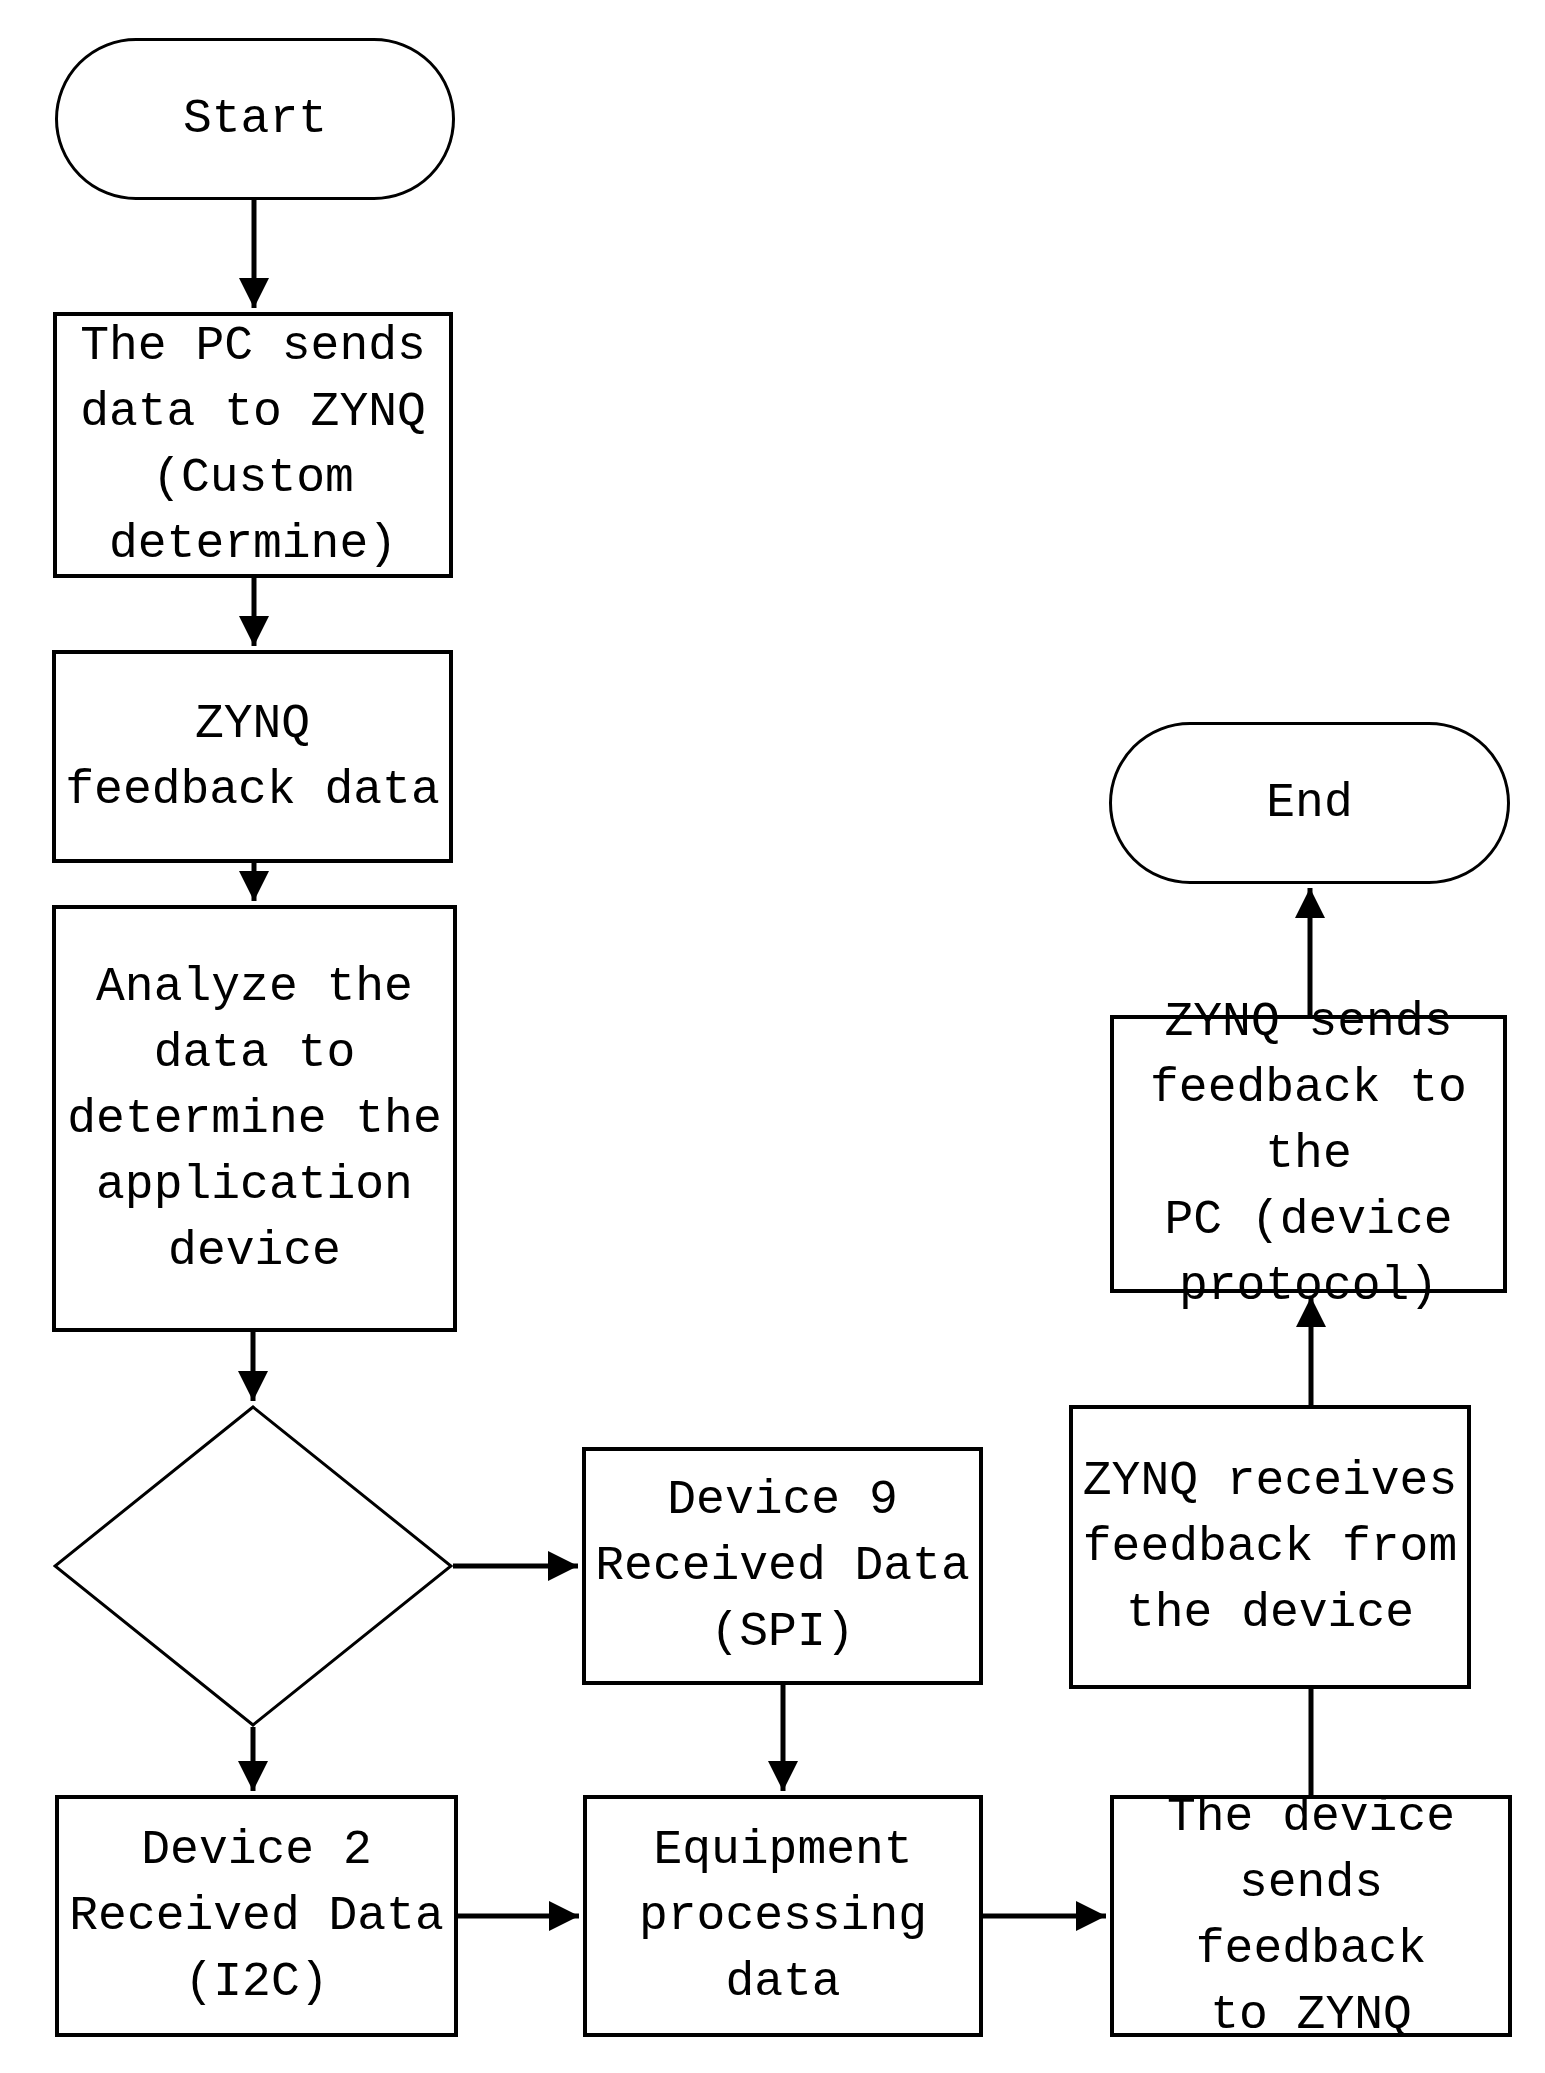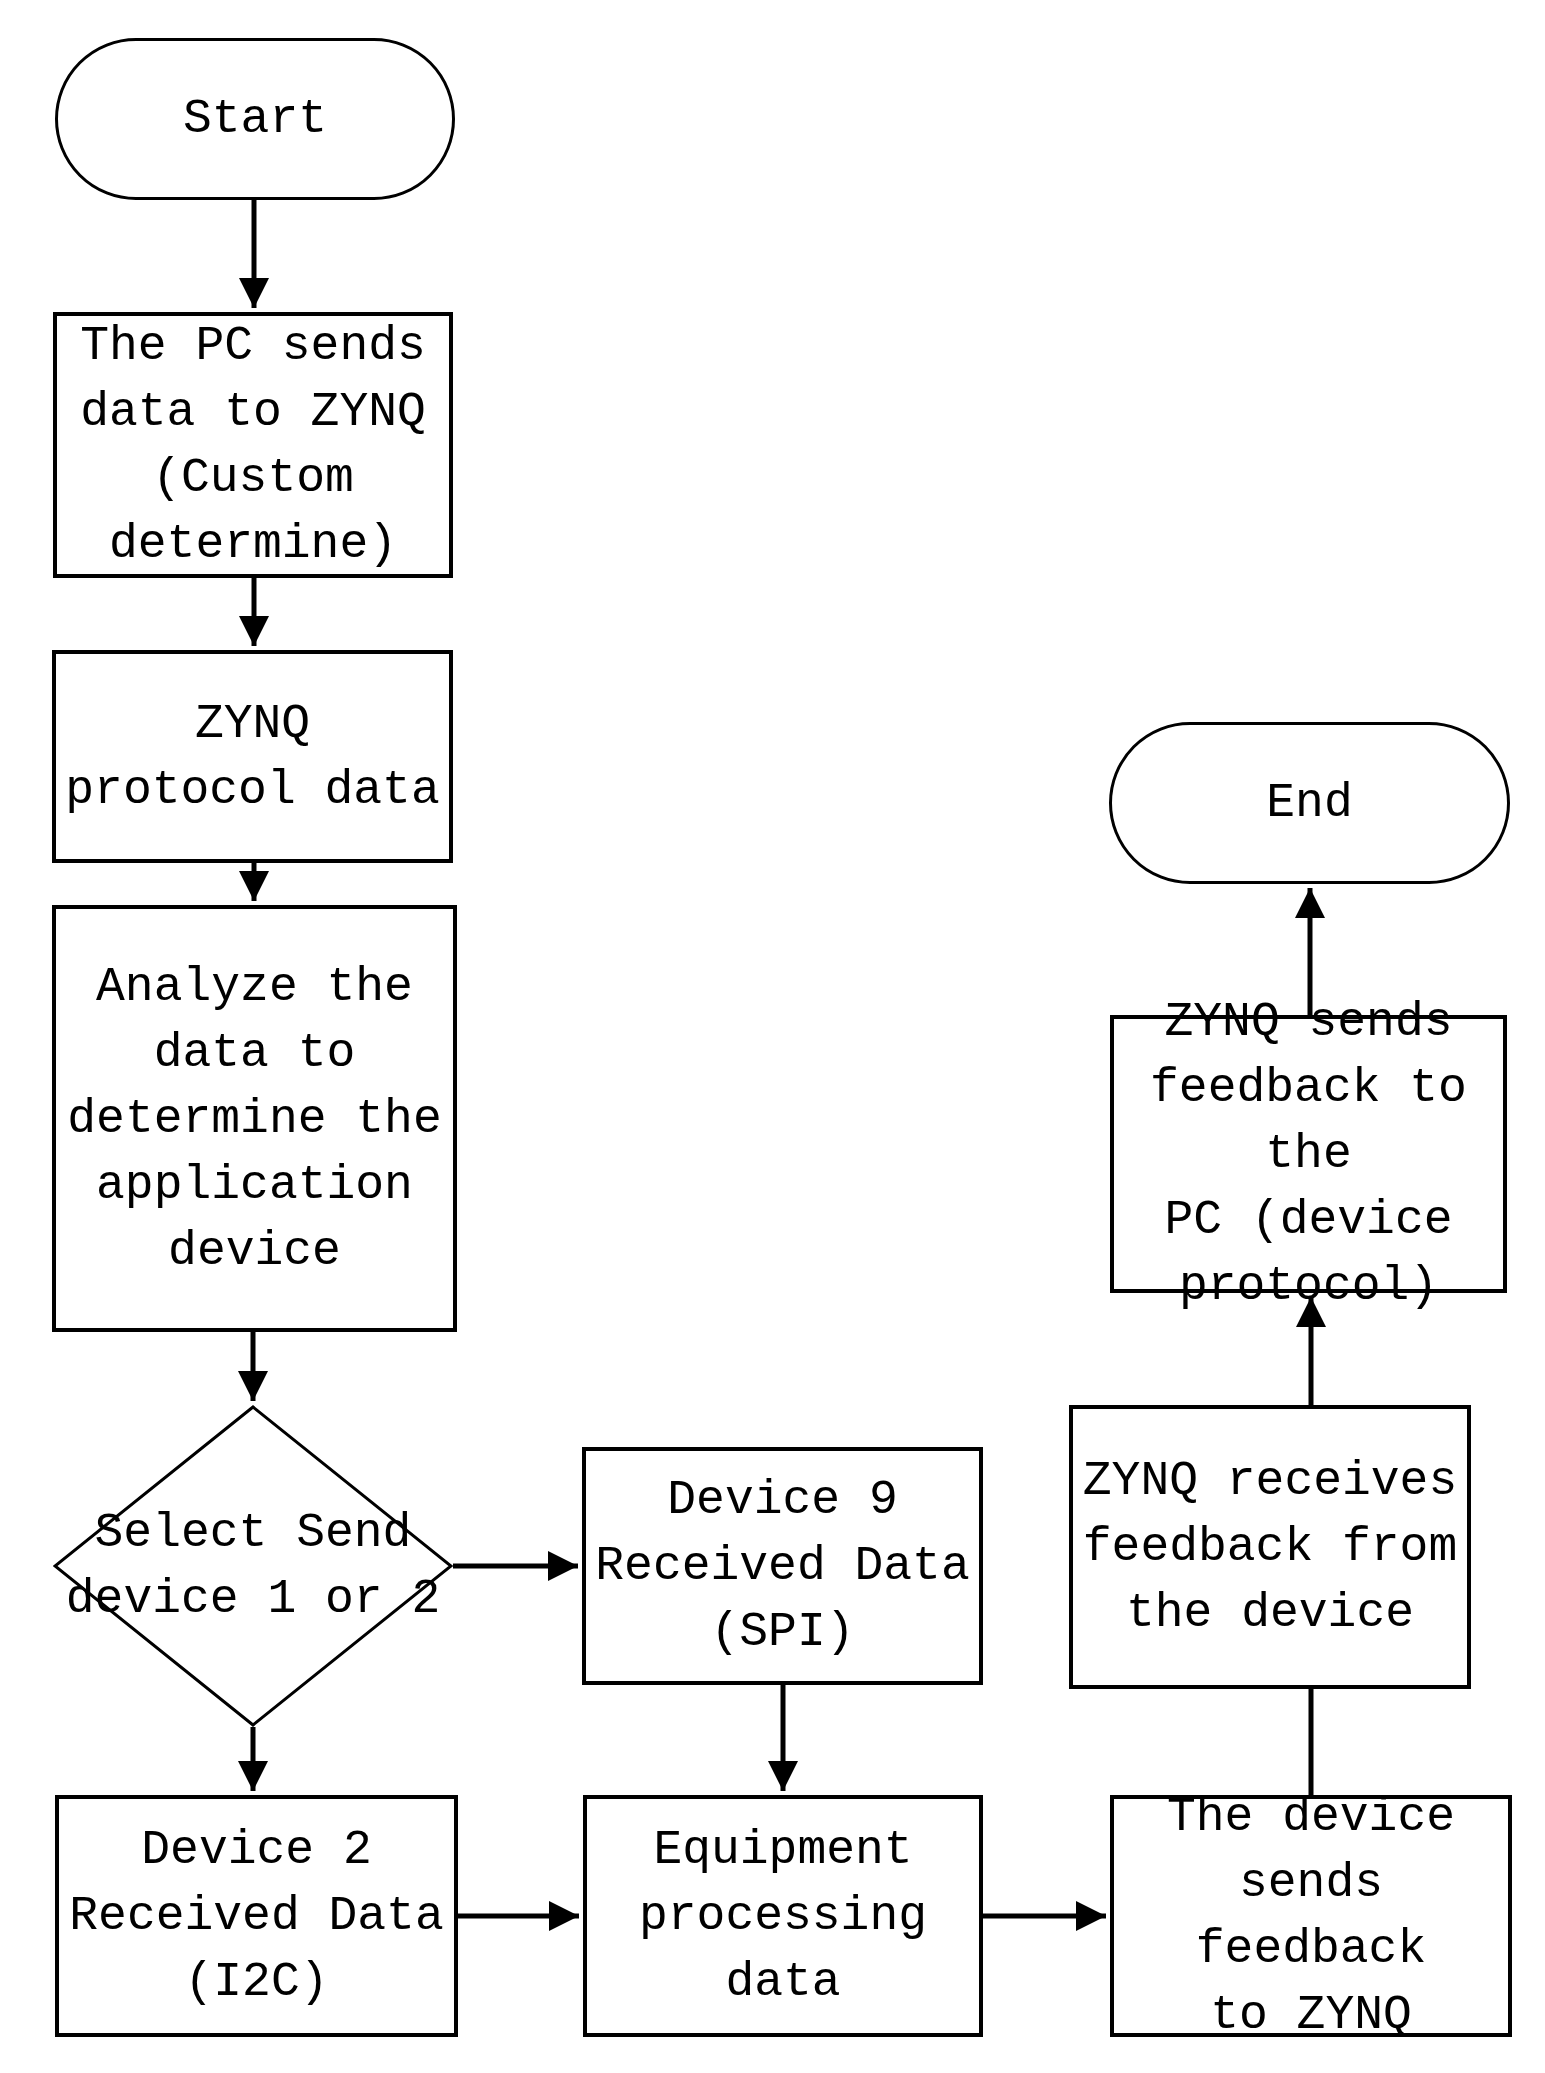--- a/index.html
+++ b/index.html
@@ -90,37 +90,35 @@
 
   <div class="node" style="left:53px;top:312px;width:400px;height:266px">
     <span>The PC sends
 data to ZYNQ
 (Custom
 determine)</span>
   </div>
 
   <div class="node" style="left:52px;top:650px;width:401px;height:213px">
     <span>ZYNQ
-protocol data</span>
+feedback data</span>
   </div>
 
   <div class="node" style="left:52px;top:905px;width:405px;height:427px">
     <span>Analyze the
 data to
 determine the
 application
 device</span>
   </div>
 
   <div class="node decision" style="left:53px;top:1405px;width:400px;height:322px">
     <svg class="shape" viewBox="0 0 400 322">
       <polygon points="200,2 398,161 200,320 2,161" fill="#ffffff" stroke="#000000" stroke-width="3"></polygon>
     </svg>
-    <span>Select Send
-device 1 or 2</span>
   </div>
 
   <div class="node" style="left:55px;top:1795px;width:403px;height:242px">
     <span>Device 2
 Received Data
 (I2C)</span>
   </div>
 
   <div class="node" style="left:582px;top:1447px;width:401px;height:238px">
     <span>Device 9

